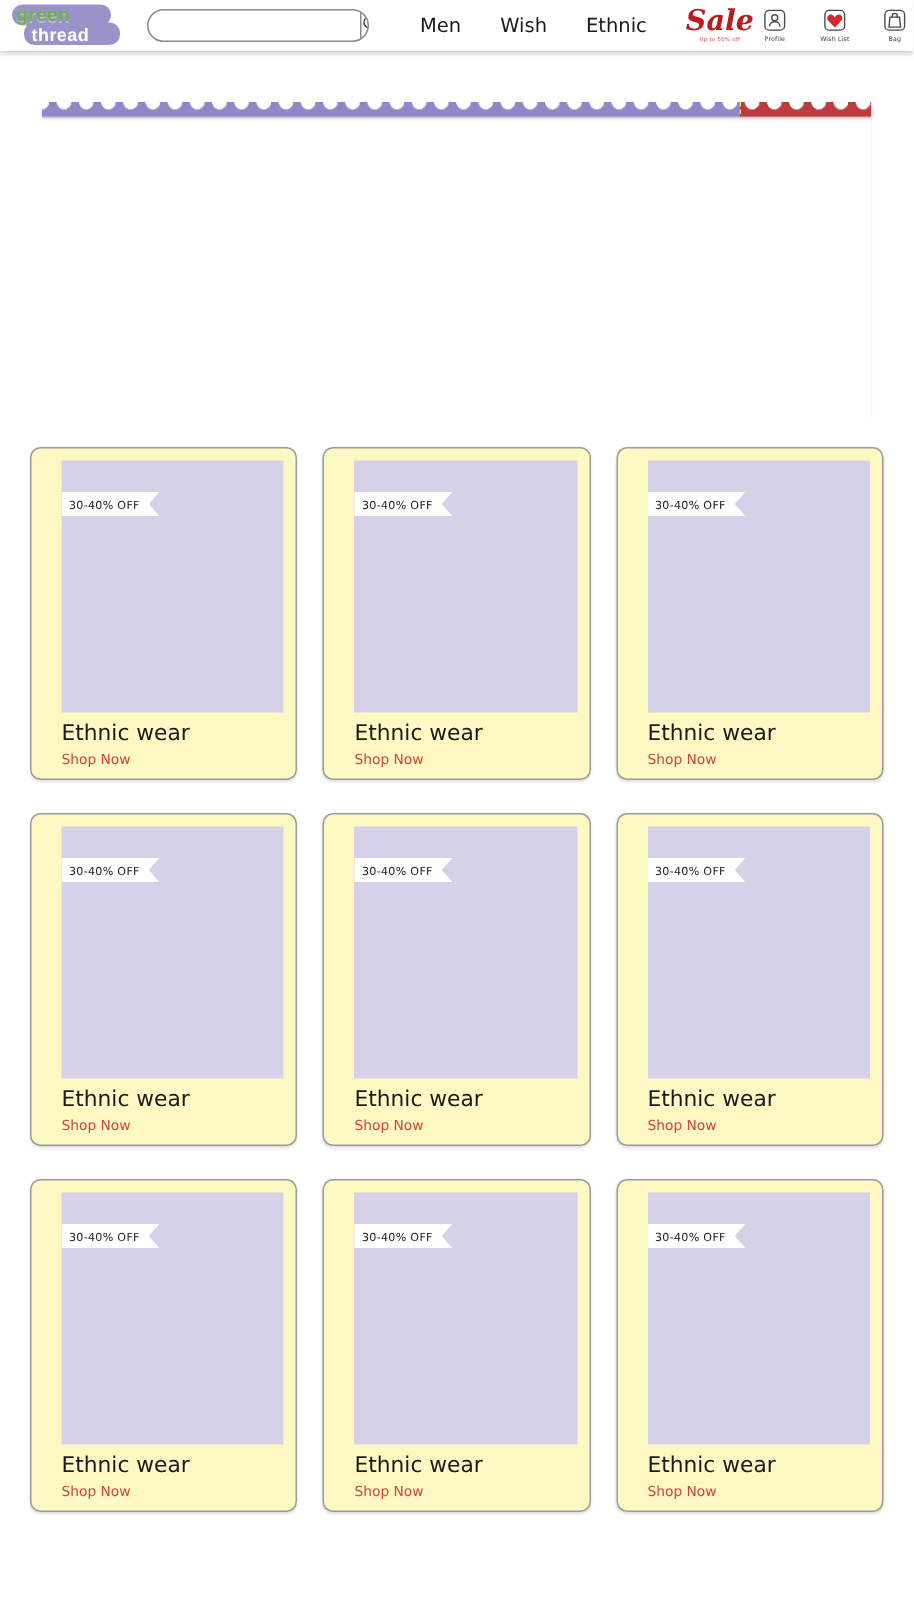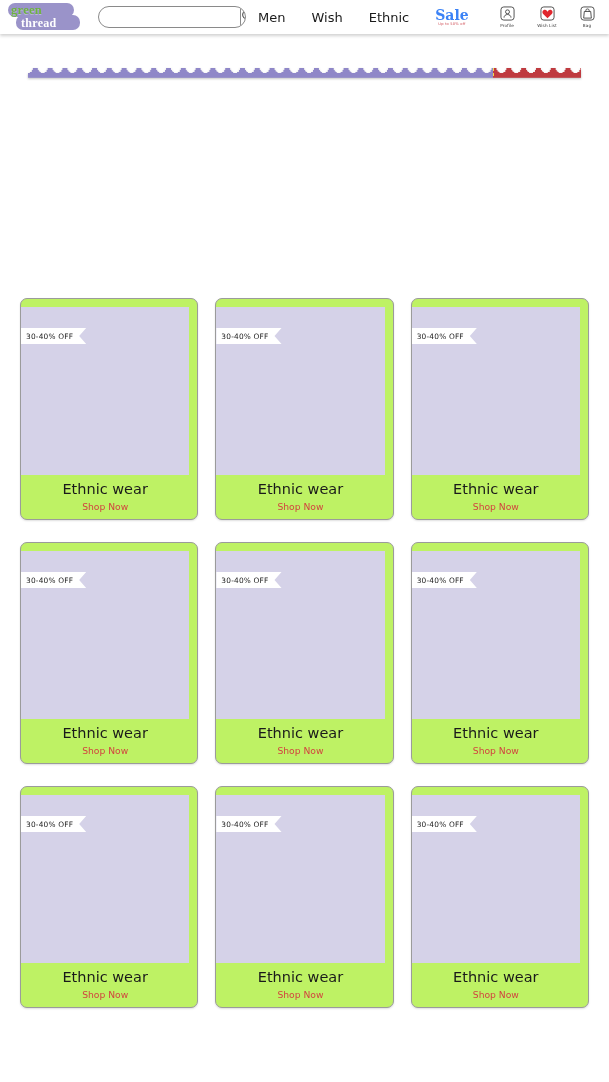--- a/index.html
+++ b/index.html
@@ -30,21 +30,21 @@
   }
   .logo-pill {
     position:absolute;
     background:#9a93c9;
     border-radius:7px;
   }
   .logo-pill.top { left:4px; top:1px; width:66px; height:14px; }
   .logo-pill.bot { left:12px; top:13px; width:64px; height:15px; }
   .logo-word {
     position:absolute;
-    font-family:Liberation Serif, serif;
+    font-family:Liberation Sans, sans-serif;
     font-weight:bold;
     letter-spacing:0.3px;
     line-height:1;
   }
   .logo-word.green {
     left:7px; top:2px;
     font-size:12.5px;
     color:#6db33f;
     text-shadow:0 1px 0 rgba(255,255,255,0.35);
   }
@@ -81,41 +81,42 @@
     border-left:1px solid #8a8a8a;
     display:flex; align-items:center; justify-content:center;
     background:transparent;
     cursor:pointer;
   }
 
   
   .nav {
     display:flex;
     align-items:center;
-    margin-left:12px;
+    margin-left:34px;
     gap:26px;
     flex:0 0 auto;
   }
   .nav-item {
     font-size:13px;
     color:#1a1a1a;
     cursor:pointer;
     white-space:nowrap;
     font-family:"DejaVu Sans", sans-serif;
   }
   .nav-sale {
     position:relative;
     text-align:center;
     cursor:pointer;
     line-height:1;
   }
   .nav-sale .sale-main {
-    font-size:14px;
-    color:#3b82f6;
+    font-size:19px;
+    color:#b91c1c;
     font-family:"DejaVu Serif", serif;
+    font-style:italic;
     font-weight:bold;
     display:block;
   }
   .nav-sale .sale-sub {
     display:block;
     font-size:3.6px;
     color:#cf4a52;
     letter-spacing:0.2px;
     margin-top:1px;
     white-space:nowrap;
@@ -244,24 +245,24 @@
 
   
   .grid {
     padding:20px 20px 0 20px;
     display:grid;
     grid-template-columns:repeat(3, 1fr);
     gap:22px 17px;
   }
   .card {
     position:relative;
-    background:#bef264;
+    background:#fef9c3;
     border:1px solid #9b9b9b;
     border-radius:7px;
-    padding:8px 8px 7px 0;
+    padding:8px 8px 7px 20px;
     box-shadow:0 1px 2px rgba(0,0,0,0.13);
   }
   .card-img {
     position:relative;
     height:168px;
     background:#d5d2e8;
     overflow:visible;
   }
   .ribbon {
     position:absolute;
@@ -271,28 +272,26 @@
     background:#ffffff;
     display:flex; align-items:center;
     font-size:7.4px;
     color:#1c1c1c;
     letter-spacing:0.2px;
     white-space:nowrap;
     clip-path:polygon(0 0, 100% 0, calc(100% - 7px) 50%, 100% 100%, 0 100%);
     font-family:"DejaVu Sans", sans-serif;
   }
   .card-title {
-    text-align:center;
     font-size:14.5px;
     color:#1a1a1a;
     margin-top:6px;
     font-family:"DejaVu Sans", sans-serif;
   }
   .card-cta {
-    text-align:center;
     font-size:9.2px;
     color:#d2443f;
     margin-top:4px;
     cursor:pointer;
     font-family:"DejaVu Sans", sans-serif;
   }
 </style>
 </head>
 <body>
 

